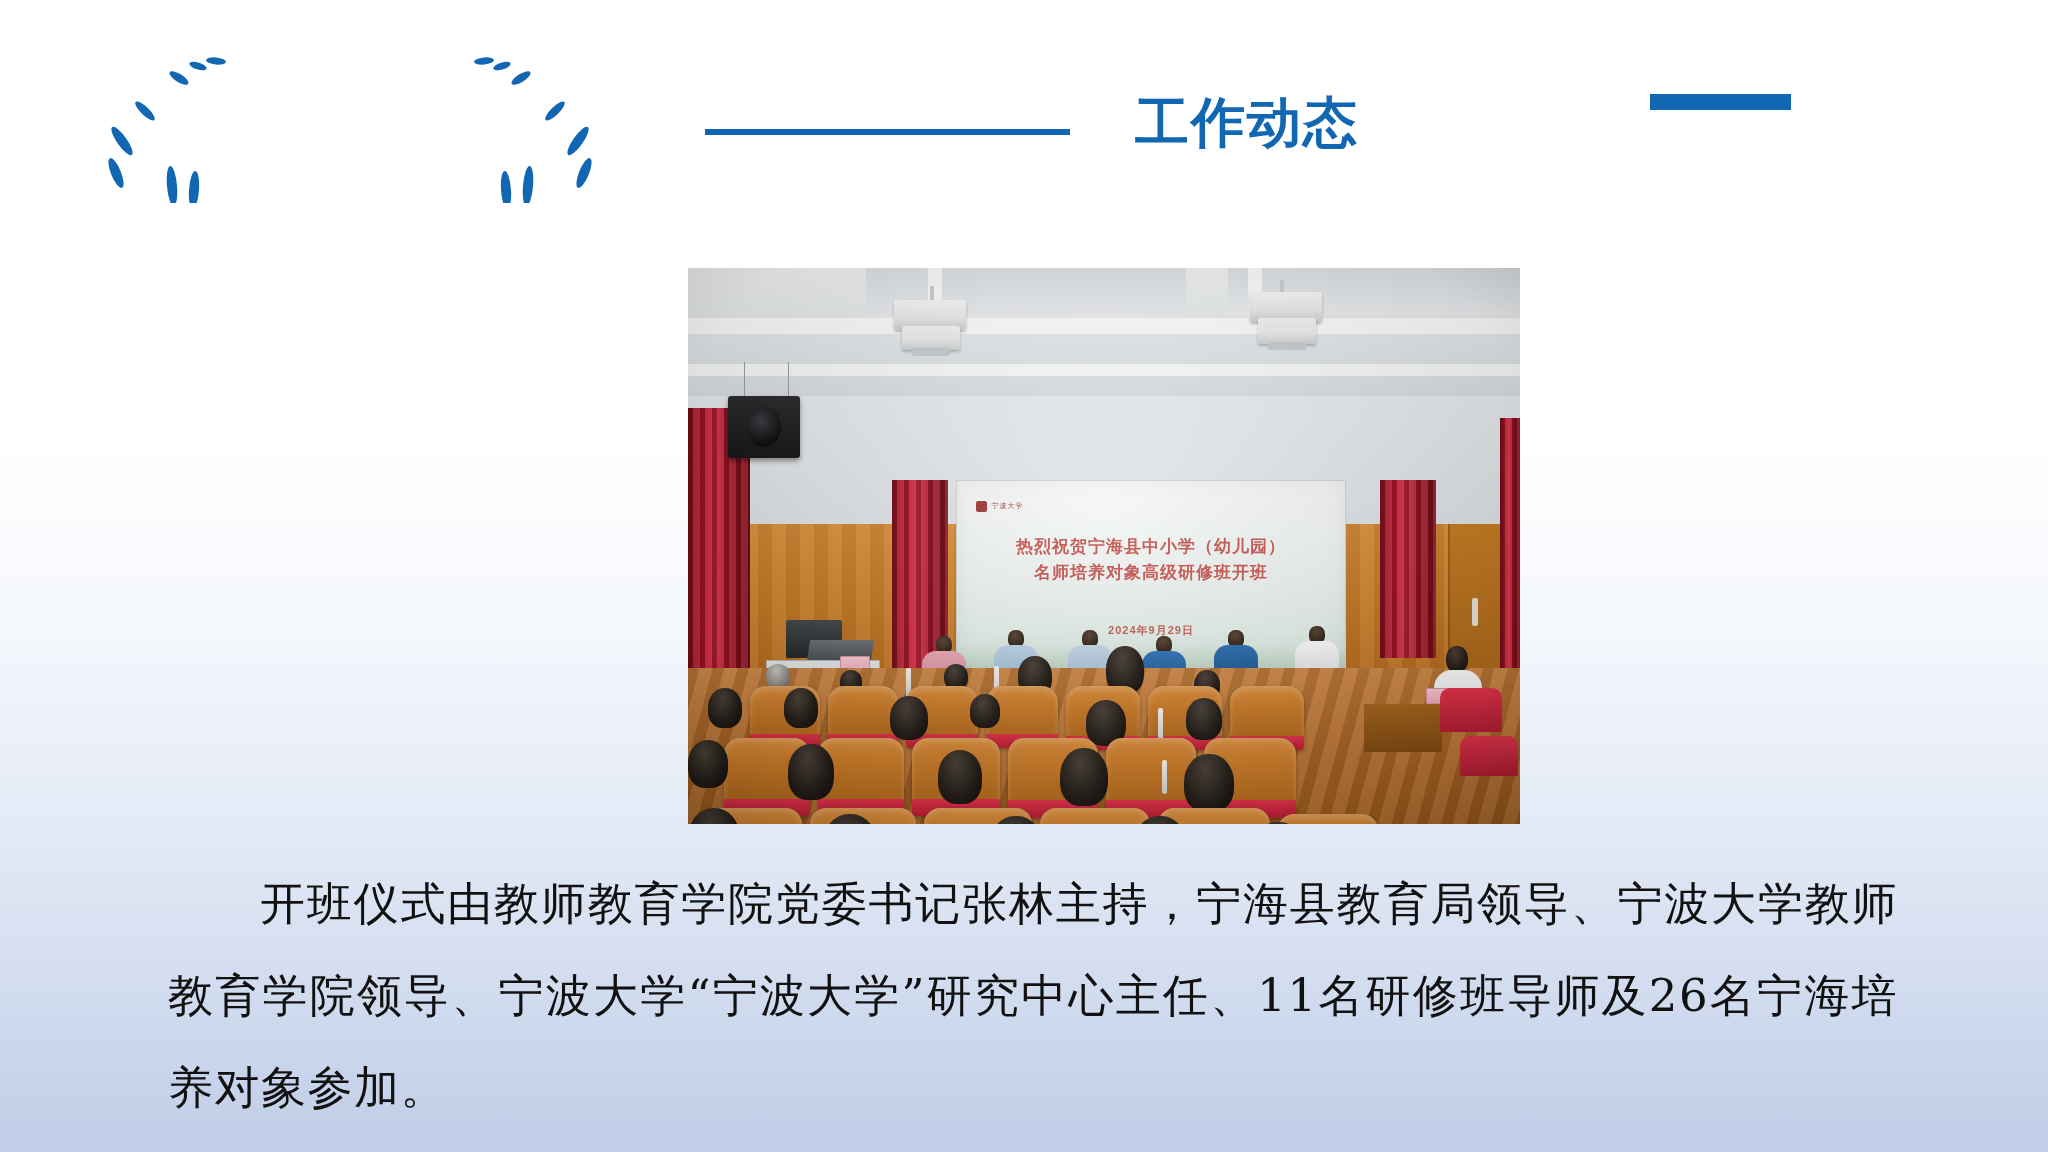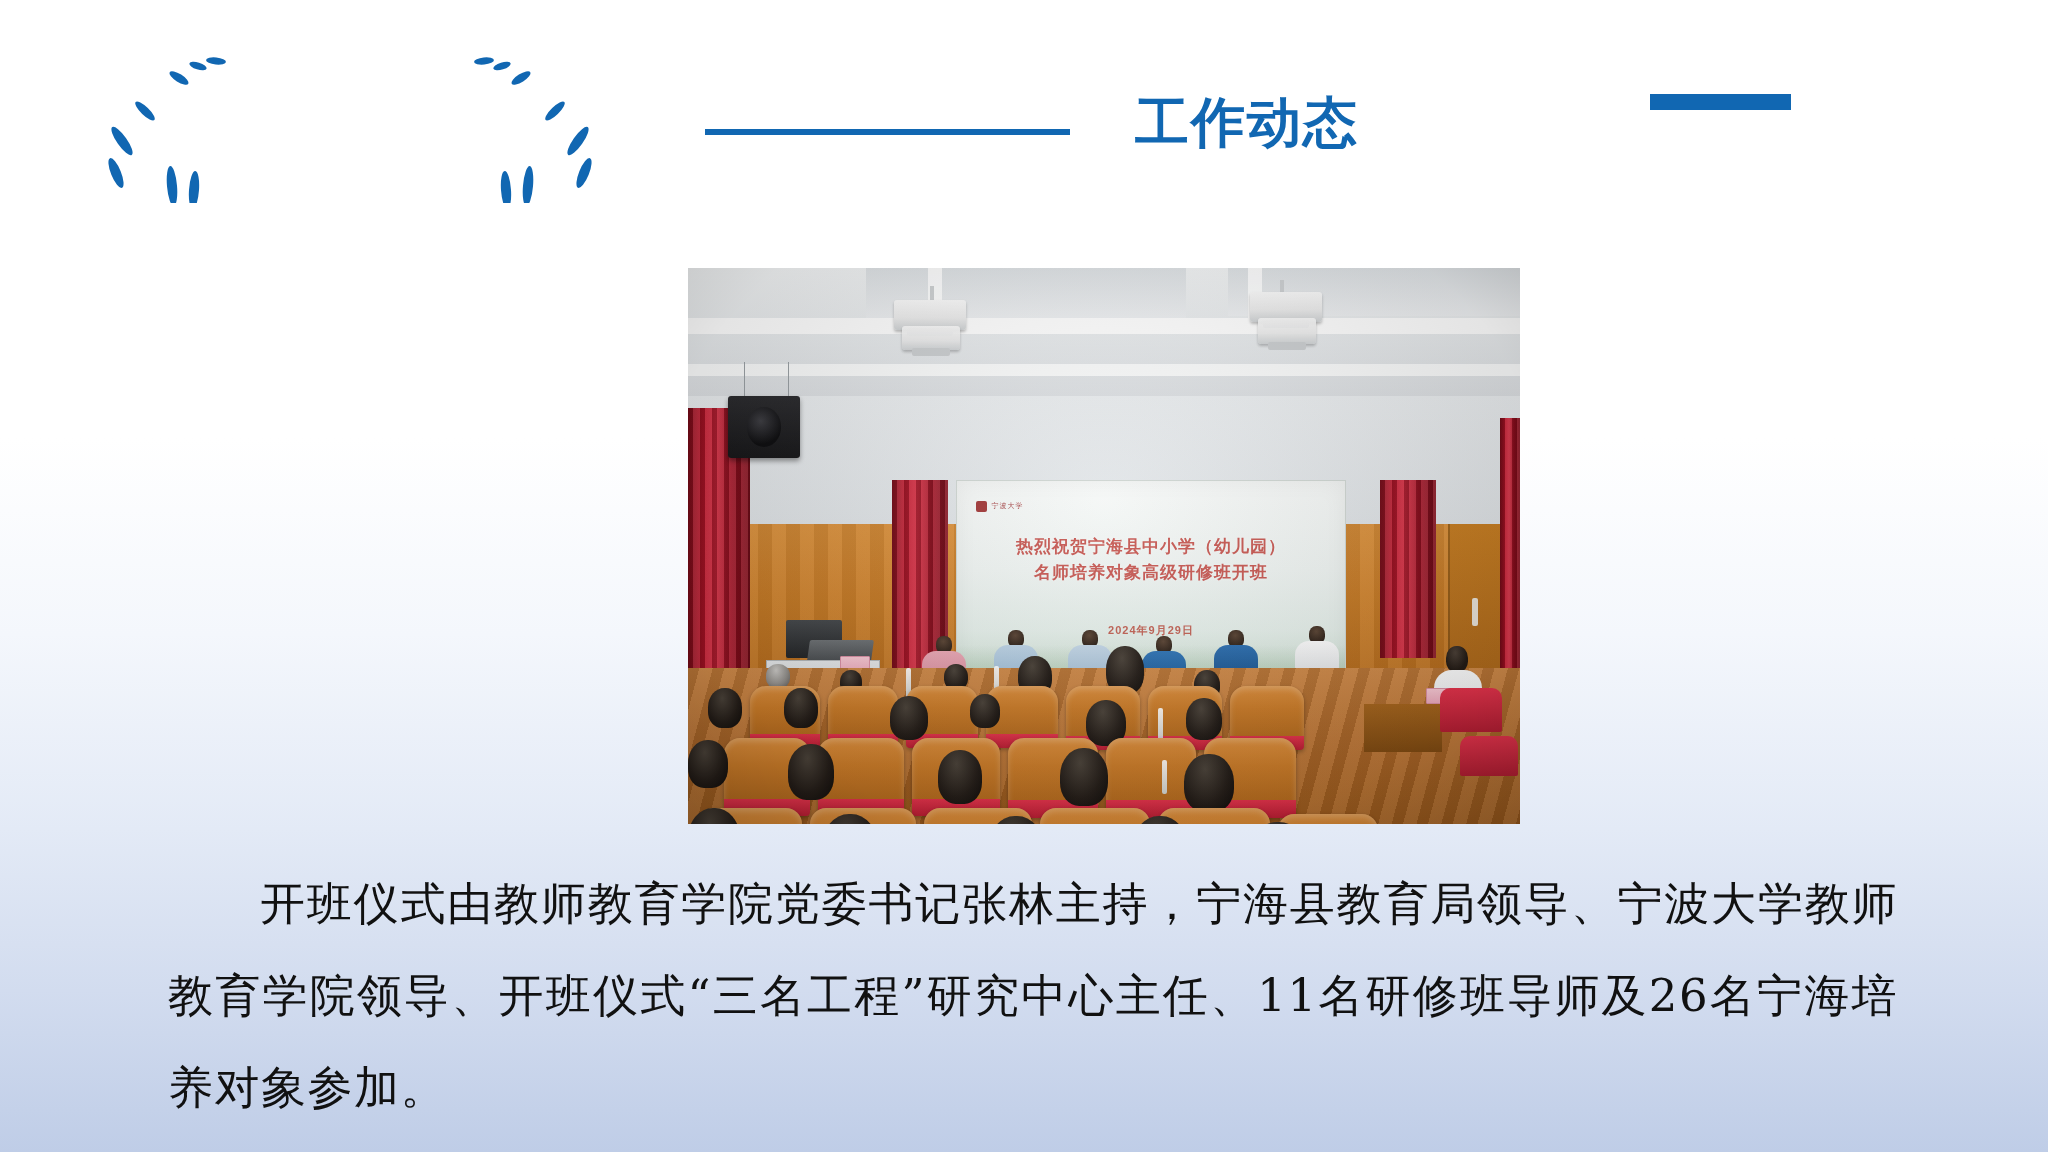--- a/index.html
+++ b/index.html
@@ -605,15 +605,15 @@
           <div class="hair"></div>
         </div>
       <div class="person" style="left:560px;top:554px;width:60px;height:72px;">
           <div class="hair"></div>
         </div>
 
       <div class="photo-shade"></div>
     </div>
   </div>
 
-  <div class="body-text">开班仪式由教师教育学院党委书记张林主持，宁海县教育局领导、宁波大学教师教育学院领导、开班仪式“三名工程”研究中心主任、11名研修班导师及26名宁海培养对象参加。</div>
+  <div class="body-text">开班仪式由教师教育学院党委书记张林主持，宁海县教育局领导、宁波大学教师教育学院领导、宁波大学“宁波大学”研究中心主任、11名研修班导师及26名宁海培养对象参加。</div>
 
 </div>
 
 </body></html>

